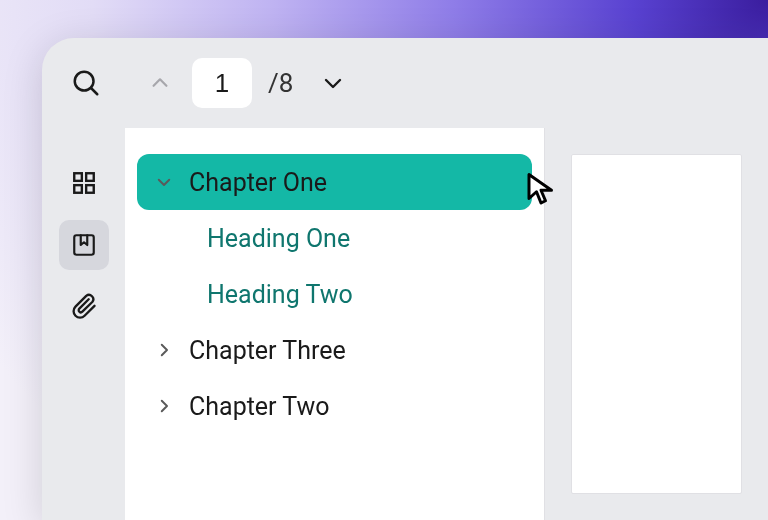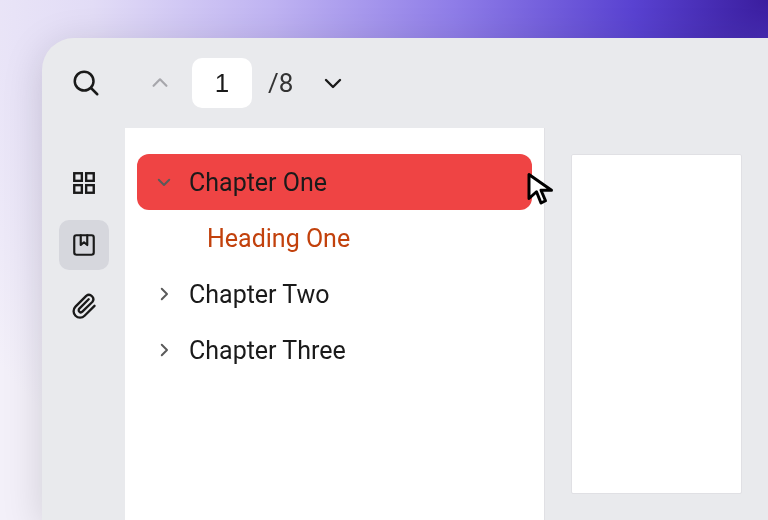--- a/index.html
+++ b/index.html
@@ -99,38 +99,38 @@
       display: flex;
       align-items: center;
       height: 56px;
       font-size: 25px;
       color: #1a1a1a;
       border-radius: 12px;
       margin: 0 12px;
       cursor: pointer;
     }
     .outline-item.active {
-      background: #ef4444;
+      background: #14b8a6;
     }
     .outline-chevron {
       width: 26px;
       display: flex;
       align-items: center;
       justify-content: center;
       margin-left: 14px;
       margin-right: 6px;
       color: #5a5a5a;
     }
     .outline-label { margin-left: 6px; }
     .sub-item {
       display: flex;
       align-items: center;
       height: 56px;
       font-size: 25px;
-      color: #c2410c;
+      color: #0f766e;
       padding-left: 70px;
       margin: 0 12px;
       cursor: pointer;
     }
     .content-panel {
       flex: 1;
       background: #e9eaed;
       padding: 26px;
     }
     .page-preview {
@@ -207,39 +207,42 @@
           <svg width="18" height="18" viewBox="0 0 24 24" fill="none" stroke="currentColor" stroke-width="2.6" stroke-linecap="round" stroke-linejoin="round">
             <polyline points="5 9 12 16 19 9"></polyline>
           </svg>
         </span>
         <span class="outline-label">Chapter One</span>
       </div>
 
       <div class="sub-item">
         <span>Heading One</span>
       </div>
+      <div class="sub-item">
+        <span>Heading Two</span>
+      </div>
+
+      <div class="outline-item">
+        <span class="outline-chevron">
+          <svg width="18" height="18" viewBox="0 0 24 24" fill="none" stroke="currentColor" stroke-width="2.6" stroke-linecap="round" stroke-linejoin="round">
+            <polyline points="9 5 16 12 9 19"></polyline>
+          </svg>
+        </span>
+        <span class="outline-label">Chapter Three</span>
+      </div>
 
       <div class="outline-item">
         <span class="outline-chevron">
           <svg width="18" height="18" viewBox="0 0 24 24" fill="none" stroke="currentColor" stroke-width="2.6" stroke-linecap="round" stroke-linejoin="round">
             <polyline points="9 5 16 12 9 19"></polyline>
           </svg>
         </span>
         <span class="outline-label">Chapter Two</span>
       </div>
 
-      <div class="outline-item">
-        <span class="outline-chevron">
-          <svg width="18" height="18" viewBox="0 0 24 24" fill="none" stroke="currentColor" stroke-width="2.6" stroke-linecap="round" stroke-linejoin="round">
-            <polyline points="9 5 16 12 9 19"></polyline>
-          </svg>
-        </span>
-        <span class="outline-label">Chapter Three</span>
-      </div>
-
 
       <div class="cursor">
         <svg width="36" height="36" viewBox="0 0 24 24" fill="#fff" stroke="#000" stroke-width="2" stroke-linejoin="round">
           <path d="M4 3 L4 19 L9 14.5 L12 22 L15 20.5 L12 13.5 L19 13.5 Z"></path>
         </svg>
       </div>
 
     </div>
 
     <div class="content-panel">

